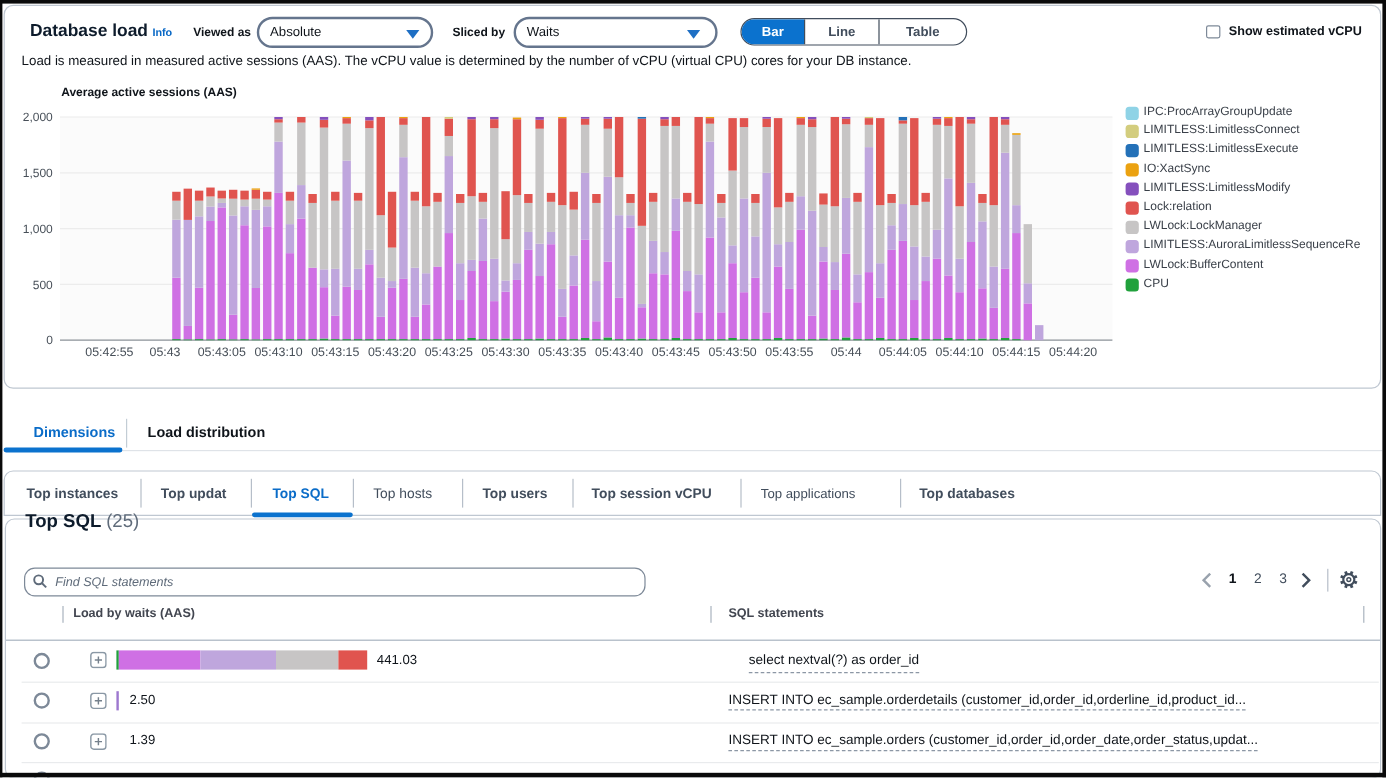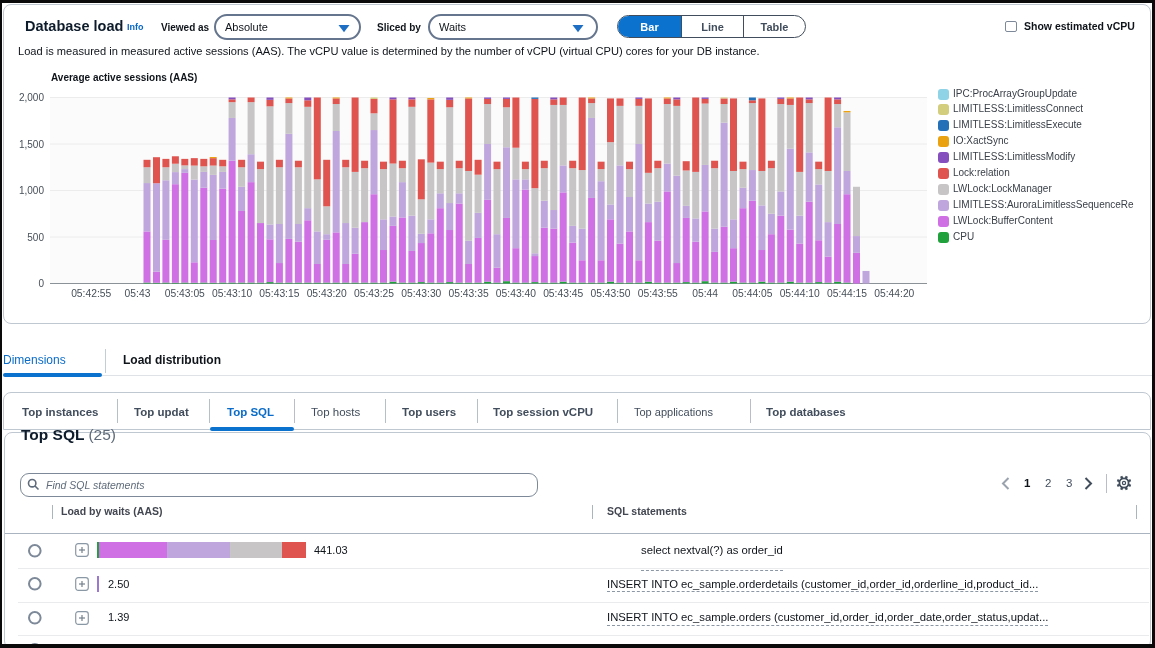--- a/index.html
+++ b/index.html
@@ -18,21 +18,21 @@
     <path d="M0.5 0 L11.5 0 L6 7.2 Z" fill="#1e6fc4"></path>
   </svg>
 <div class="abs" style="left:377px;top:21.5px;font-size:10px;font-weight:bold;color:#0f141a">Sliced by</div>
 <div class="abs" style="left:428px;top:14px;width:170px;height:26px;border:2px solid #65758d;border-radius:13px;background:#fff"></div>
 <div class="abs" style="left:439px;top:20.5px;font-size:11px;color:#0f141a">Waits</div>
 <svg class="abs" style="left:572px;top:24.5px" width="12" height="8" viewBox="0 0 12 8">
     <path d="M0.5 0 L11.5 0 L6 7.2 Z" fill="#1e6fc4"></path>
   </svg>
 
 <div class="abs" style="left:617px;top:15px;width:189px;height:23px;border:1.5px solid #414d5c;border-radius:12px;background:#fff;overflow:hidden;display:flex">
-  <div style="width:63px;height:100%;background:#0b72ce;color:#fff;font-size:11px;font-weight:bold;display:flex;align-items:center;justify-content:center">Bar</div>
+  <div style="width:52px;height:100%;background:#0b72ce;color:#fff;font-size:11px;font-weight:bold;display:flex;align-items:center;justify-content:center">Bar</div>
   <div style="width:63px;height:100%;border-left:1.5px solid #414d5c;border-right:1.5px solid #414d5c;color:#414d5c;font-size:11px;font-weight:bold;display:flex;align-items:center;justify-content:center">Line</div>
   <div style="flex:1;height:100%;color:#414d5c;font-size:11px;font-weight:bold;display:flex;align-items:center;justify-content:center">Table</div>
 </div>
 
 <div class="abs" style="left:1005px;top:20.5px;width:11.5px;height:11.5px;border:1.7px solid #7d8998;border-radius:2px;background:#fff"></div>
 <div class="abs" style="left:1024px;top:20px;font-size:10.5px;font-weight:bold;color:#0f141a">Show estimated vCPU</div>
 
 <div class="abs" style="left:18px;top:45px;font-size:11.1px;color:#0f141a">Load is measured in measured active sessions (AAS). The vCPU value is determined by the number of vCPU (virtual CPU) cores for your DB instance.</div>
 
 <div class="abs" style="left:51px;top:71.5px;font-size:10px;font-weight:bold;color:#0f141a">Average active sessions (AAS)</div>
@@ -486,21 +486,21 @@
 <div style="position:absolute;left:953px;top:167.2px;font-size:10px;color:#3a4049;white-space:nowrap">Lock:relation</div>
 <div style="position:absolute;left:938px;top:184.1px;width:10.5px;height:11px;border-radius:3px;background:#c7c5c5"></div>
 <div style="position:absolute;left:953px;top:183.1px;font-size:10px;color:#3a4049;white-space:nowrap">LWLock:LockManager</div>
 <div style="position:absolute;left:938px;top:200.0px;width:10.5px;height:11px;border-radius:3px;background:#bfa6dd"></div>
 <div style="position:absolute;left:953px;top:199.0px;font-size:10px;color:#3a4049;white-space:nowrap">LIMITLESS:AuroraLimitlessSequenceRe</div>
 <div style="position:absolute;left:938px;top:215.9px;width:10.5px;height:11px;border-radius:3px;background:#cf70e4"></div>
 <div style="position:absolute;left:953px;top:214.9px;font-size:10px;color:#3a4049;white-space:nowrap">LWLock:BufferContent</div>
 <div style="position:absolute;left:938px;top:231.9px;width:10.5px;height:11px;border-radius:3px;background:#21a13c"></div>
 <div style="position:absolute;left:953px;top:230.9px;font-size:10px;color:#3a4049;white-space:nowrap">CPU</div>
 
-<div class="abs" style="left:3px;top:353px;font-size:12px;font-weight:normal;color:#0a6cc8">Dimensions</div>
+<div class="abs" style="left:28px;top:353px;font-size:12px;font-weight:bold;color:#0a6cc8">Dimensions</div>
 <div class="abs" style="left:104.5px;top:349px;width:1px;height:24px;background:#c3cdd5"></div>
 <div class="abs" style="left:123px;top:353px;font-size:12px;font-weight:bold;color:#0f141a">Load distribution</div>
 <div class="abs" style="left:3px;top:375px;width:1149px;height:1px;background:#dfe3e8"></div>
 <div class="abs" style="left:3px;top:372.5px;width:99px;height:4.5px;background:#0b72ce;border-radius:2px"></div>
 
 <div class="abs" style="left:3px;top:391.5px;width:1148px;height:38.5px;border:1px solid #bfc7d1;border-radius:8px 8px 0 0;background:#fff"></div>
 <div style="position:absolute;left:22px;top:406px;font-size:11.5px;font-weight:bold;color:#414d5c;white-space:nowrap">Top instances</div>
 <div style="position:absolute;left:134px;top:406px;font-size:11.5px;font-weight:bold;color:#414d5c;white-space:nowrap">Top updat</div>
 <div style="position:absolute;left:227px;top:406px;font-size:11.5px;font-weight:bold;color:#0a6cc8;white-space:nowrap">Top SQL</div>
 <div style="position:absolute;left:311px;top:406px;font-size:11.5px;font-weight:normal;color:#414d5c;white-space:nowrap">Top hosts</div>
@@ -568,21 +568,21 @@
     <rect x="0.7" y="0.7" width="12.6" height="12.6" rx="2.5" fill="#fff" stroke="#8a98a5" stroke-width="1.2"></rect>
     <line x1="7" y1="4" x2="7" y2="10" stroke="#74808c" stroke-width="1.2"></line>
     <line x1="4" y1="7" x2="10" y2="7" stroke="#74808c" stroke-width="1.2"></line>
   </svg>
 <div class="abs" style="left:97.4px;top:542.3px;width:1.6px;height:16px;background:#21a13c"></div>
 <div class="abs" style="left:99.0px;top:542.3px;width:68.2px;height:16px;background:#cf70e4"></div>
 <div class="abs" style="left:167.2px;top:542.3px;width:62.4px;height:16px;background:#bfa6dd"></div>
 <div class="abs" style="left:229.6px;top:542.3px;width:52.4px;height:16px;background:#c7c5c5"></div>
 <div class="abs" style="left:282.0px;top:542.3px;width:23.6px;height:16px;background:#e0544f"></div>
 <div class="abs" style="left:314px;top:543.8px;font-size:11px;color:#0f141a">441.03</div>
-<div class="abs" style="left:641px;top:543.8px;font-size:11.3px;color:#0f141a;border-bottom:1px dashed #8c97a5;padding-bottom:14px">select nextval(?) as order_id</div>
+<div class="abs" style="left:624px;top:543.8px;font-size:11.3px;color:#0f141a;border-bottom:1px dashed #8c97a5;padding-bottom:4px">select nextval(?) as order_id</div>
 <svg class="abs" style="left:27px;top:576.2px" width="16" height="16" viewBox="0 0 16 16">
     <circle cx="7.8" cy="7.8" r="5.8" fill="#fff" stroke="#7d8998" stroke-width="2"></circle>
   </svg>
 <svg class="abs" style="left:75px;top:577.0px" width="14" height="14" viewBox="0 0 14 14">
     <rect x="0.7" y="0.7" width="12.6" height="12.6" rx="2.5" fill="#fff" stroke="#8a98a5" stroke-width="1.2"></rect>
     <line x1="7" y1="4" x2="7" y2="10" stroke="#74808c" stroke-width="1.2"></line>
     <line x1="4" y1="7" x2="10" y2="7" stroke="#74808c" stroke-width="1.2"></line>
   </svg>
 <div class="abs" style="left:96.5px;top:576px;width:2.6px;height:16px;background:#9d78cf"></div>
 <div class="abs" style="left:108px;top:577.5px;font-size:11px;color:#0f141a">2.50</div>

